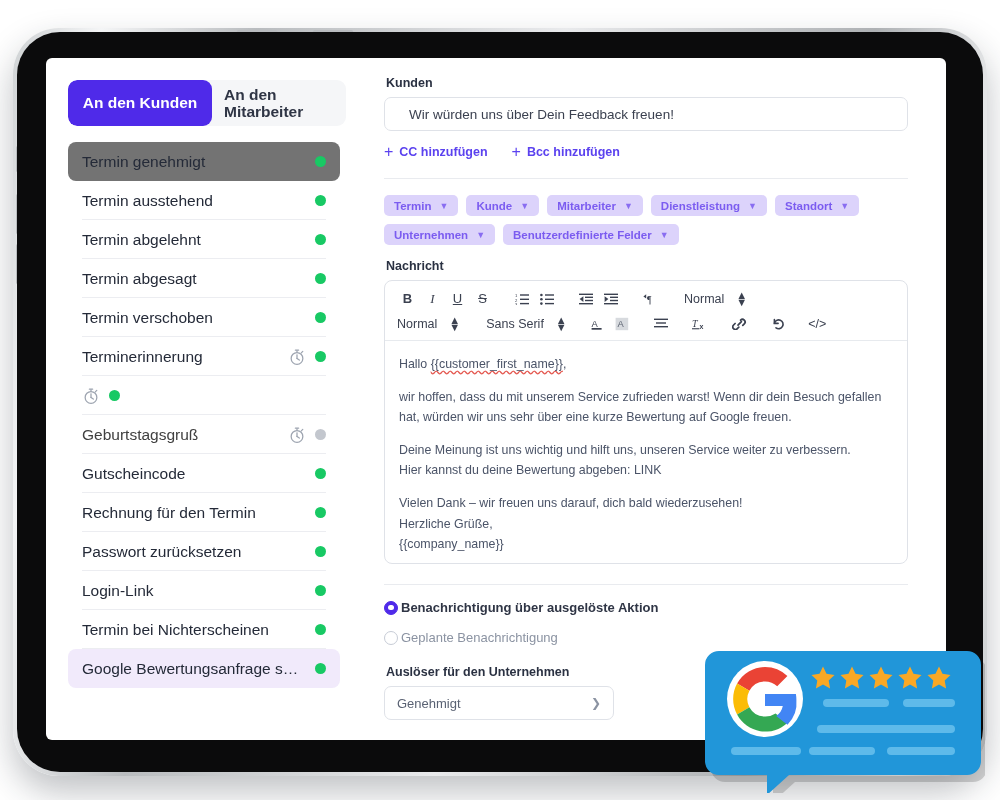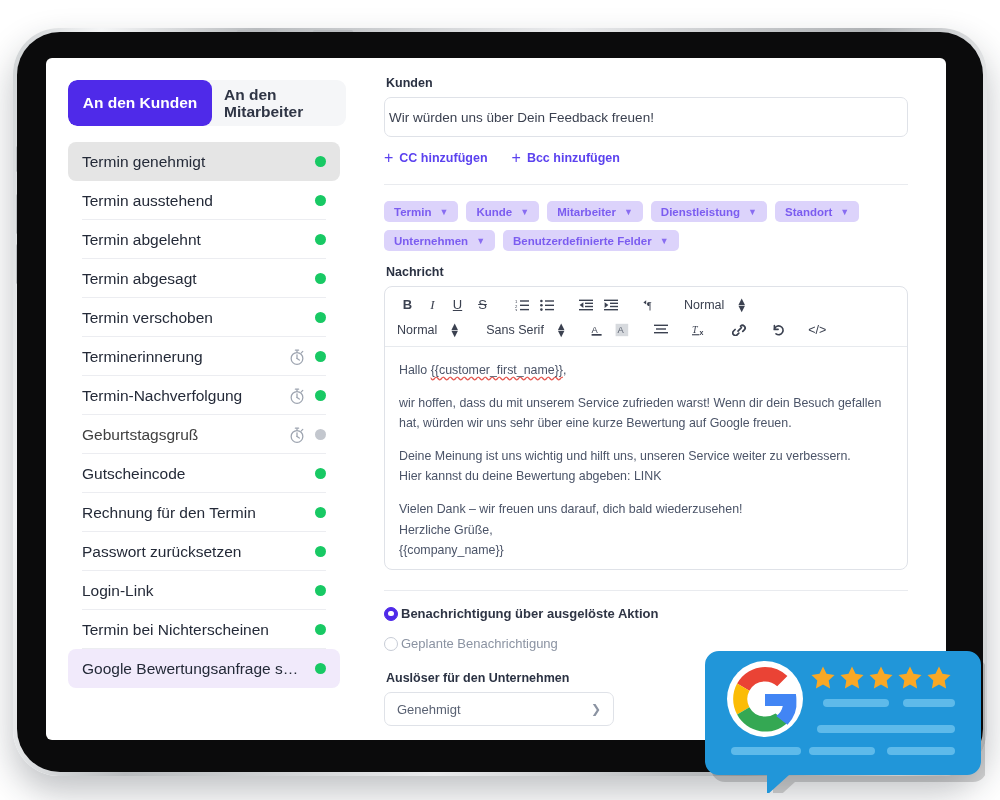--- a/index.html
+++ b/index.html
@@ -61,39 +61,39 @@
   .tmpl-list{margin:16px 0 0 0;padding:0;list-style:none;}
   .tmpl-row{
     position:relative;margin:0 22px;height:39px;border-radius:8px;
     display:flex;align-items:center;padding:0 14px 0 14px;box-sizing:border-box;
     cursor:pointer;
   }
   .tmpl-row .sep{
     position:absolute;left:14px;right:14px;bottom:0;height:1px;background:#ecedf1;
   }
   .tmpl-row:last-child .sep{display:none;}
-  .tmpl-row.hl-blue{background:#e5e5e5;}
+  .tmpl-row.hl-blue{background:#737373;}
   .tmpl-row.hl-blue .sep{background:transparent;}
   .tmpl-row.hl-purple{background:#f1eafb;}
   .tmpl-name{
     flex:1;font-size:15.5px;color:#242a38;white-space:nowrap;overflow:hidden;
     text-overflow:ellipsis;padding-right:6px;
   }
   .tmpl-row.dim .tmpl-name{color:#404040;}
   .stopwatch{width:18px;height:18px;margin-right:9px;flex:0 0 auto;opacity:.75;}
   .dot{width:11px;height:11px;border-radius:50%;flex:0 0 auto;}
   .dot.on{background:#18c964;}
   .dot.off{background:#c3c7ce;}
 
   
   .field-label{font-size:12.5px;font-weight:700;color:#2a3142;margin:0 0 7px 2px;}
   .subject-wrap{padding:0 38px 0 22px;}
   .subject-input{
-    width:100%;height:40px;box-sizing:border-box;border:1px solid #dfe2e8;border-radius:7px;
-    background:#fff;padding:0 4px;font-size:13.5px;color:#3b4150;
+    width:100%;height:34px;box-sizing:border-box;border:1px solid #dfe2e8;border-radius:7px;
+    background:#fff;padding:0 24px;font-size:13.5px;color:#3b4150;
     font-family:"Liberation Sans", sans-serif;outline:none;
   }
   .subject-input::placeholder{color:#9aa1ae;}
   .cc-row{display:flex;gap:24px;margin-top:13px;padding:0 22px;}
   .cc-link{
     display:flex;align-items:center;gap:6px;color:#5b42ef;font-size:12.5px;
     font-weight:600;cursor:pointer;
   }
   .plus{font-size:16px;line-height:1;font-weight:400;}
   .divider{height:1px;background:#e9ebef;margin:18px 38px 0 22px;}
@@ -218,21 +218,20 @@
                     <path d="M10 11.6 L12.6 13.4" stroke-linecap="round"></path>
                     <path d="M8.2 2.4 h3.6" stroke-linecap="round"></path>
                     <path d="M10 2.4 v2.6"></path>
                     <path d="M14.8 5.4 l1.6 -1.6" stroke-linecap="round"></path>
                   </g>
                 </svg>
                 <span class="dot on"></span>
                 <span class="sep"></span>
               </li>
               <li class="tmpl-row">
-                <span class="tmpl-name">Termin-Nachverfolgung</span>
                 <svg class="stopwatch" viewBox="0 0 20 20">
                   <g fill="none" stroke="#7d8696" stroke-width="1.4">
                     <circle cx="10" cy="11.6" r="6.5"></circle>
                     <path d="M10 11.6 L10 7.6" stroke-linecap="round"></path>
                     <path d="M10 11.6 L12.6 13.4" stroke-linecap="round"></path>
                     <path d="M8.2 2.4 h3.6" stroke-linecap="round"></path>
                     <path d="M10 2.4 v2.6"></path>
                     <path d="M14.8 5.4 l1.6 -1.6" stroke-linecap="round"></path>
                   </g>
                 </svg>

